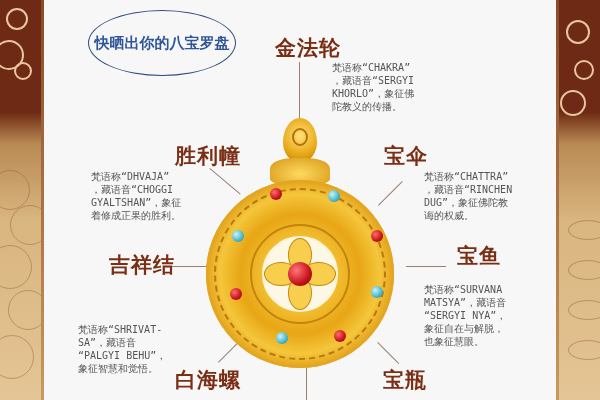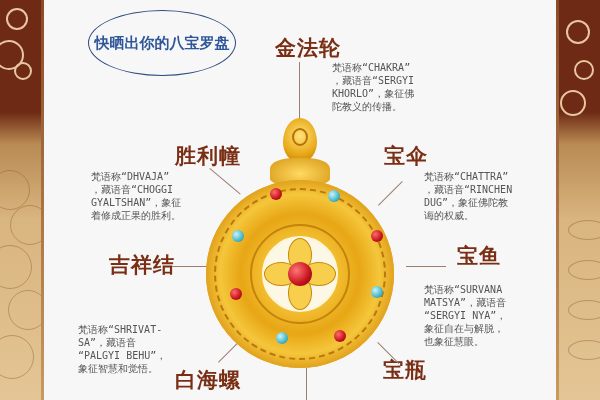--- a/index.html
+++ b/index.html
@@ -126,21 +126,21 @@
 <div class="desc" style="left:424px;top:283px;">梵语称“SURVANA
 MATSYA”，藏语音
 “SERGYI NYA”，
 象征自在与解脱，
 也象征慧眼。</div>
 <div class="line" style="left:406px;top:266px;width:40px;"></div>
 
 <div class="title" style="left:175px;top:366px;">白海螺</div>
 <div class="line" style="left:218px;top:362px;width:30px;transform:rotate(-45deg);"></div>
 
-<div class="title" style="left:383px;top:356px;">宝瓶</div>
+<div class="title" style="left:383px;top:366px;">宝瓶</div>
 <div class="line" style="left:378px;top:342px;width:30px;transform:rotate(45deg);"></div>
 
 <div class="line" style="left:306px;top:368px;width:1px;height:32px;"></div>
 
 <div class="bail">
     <div class="bail-glyph"></div>
   </div>
 <div class="neck"></div>
 
 <div class="medallion">

